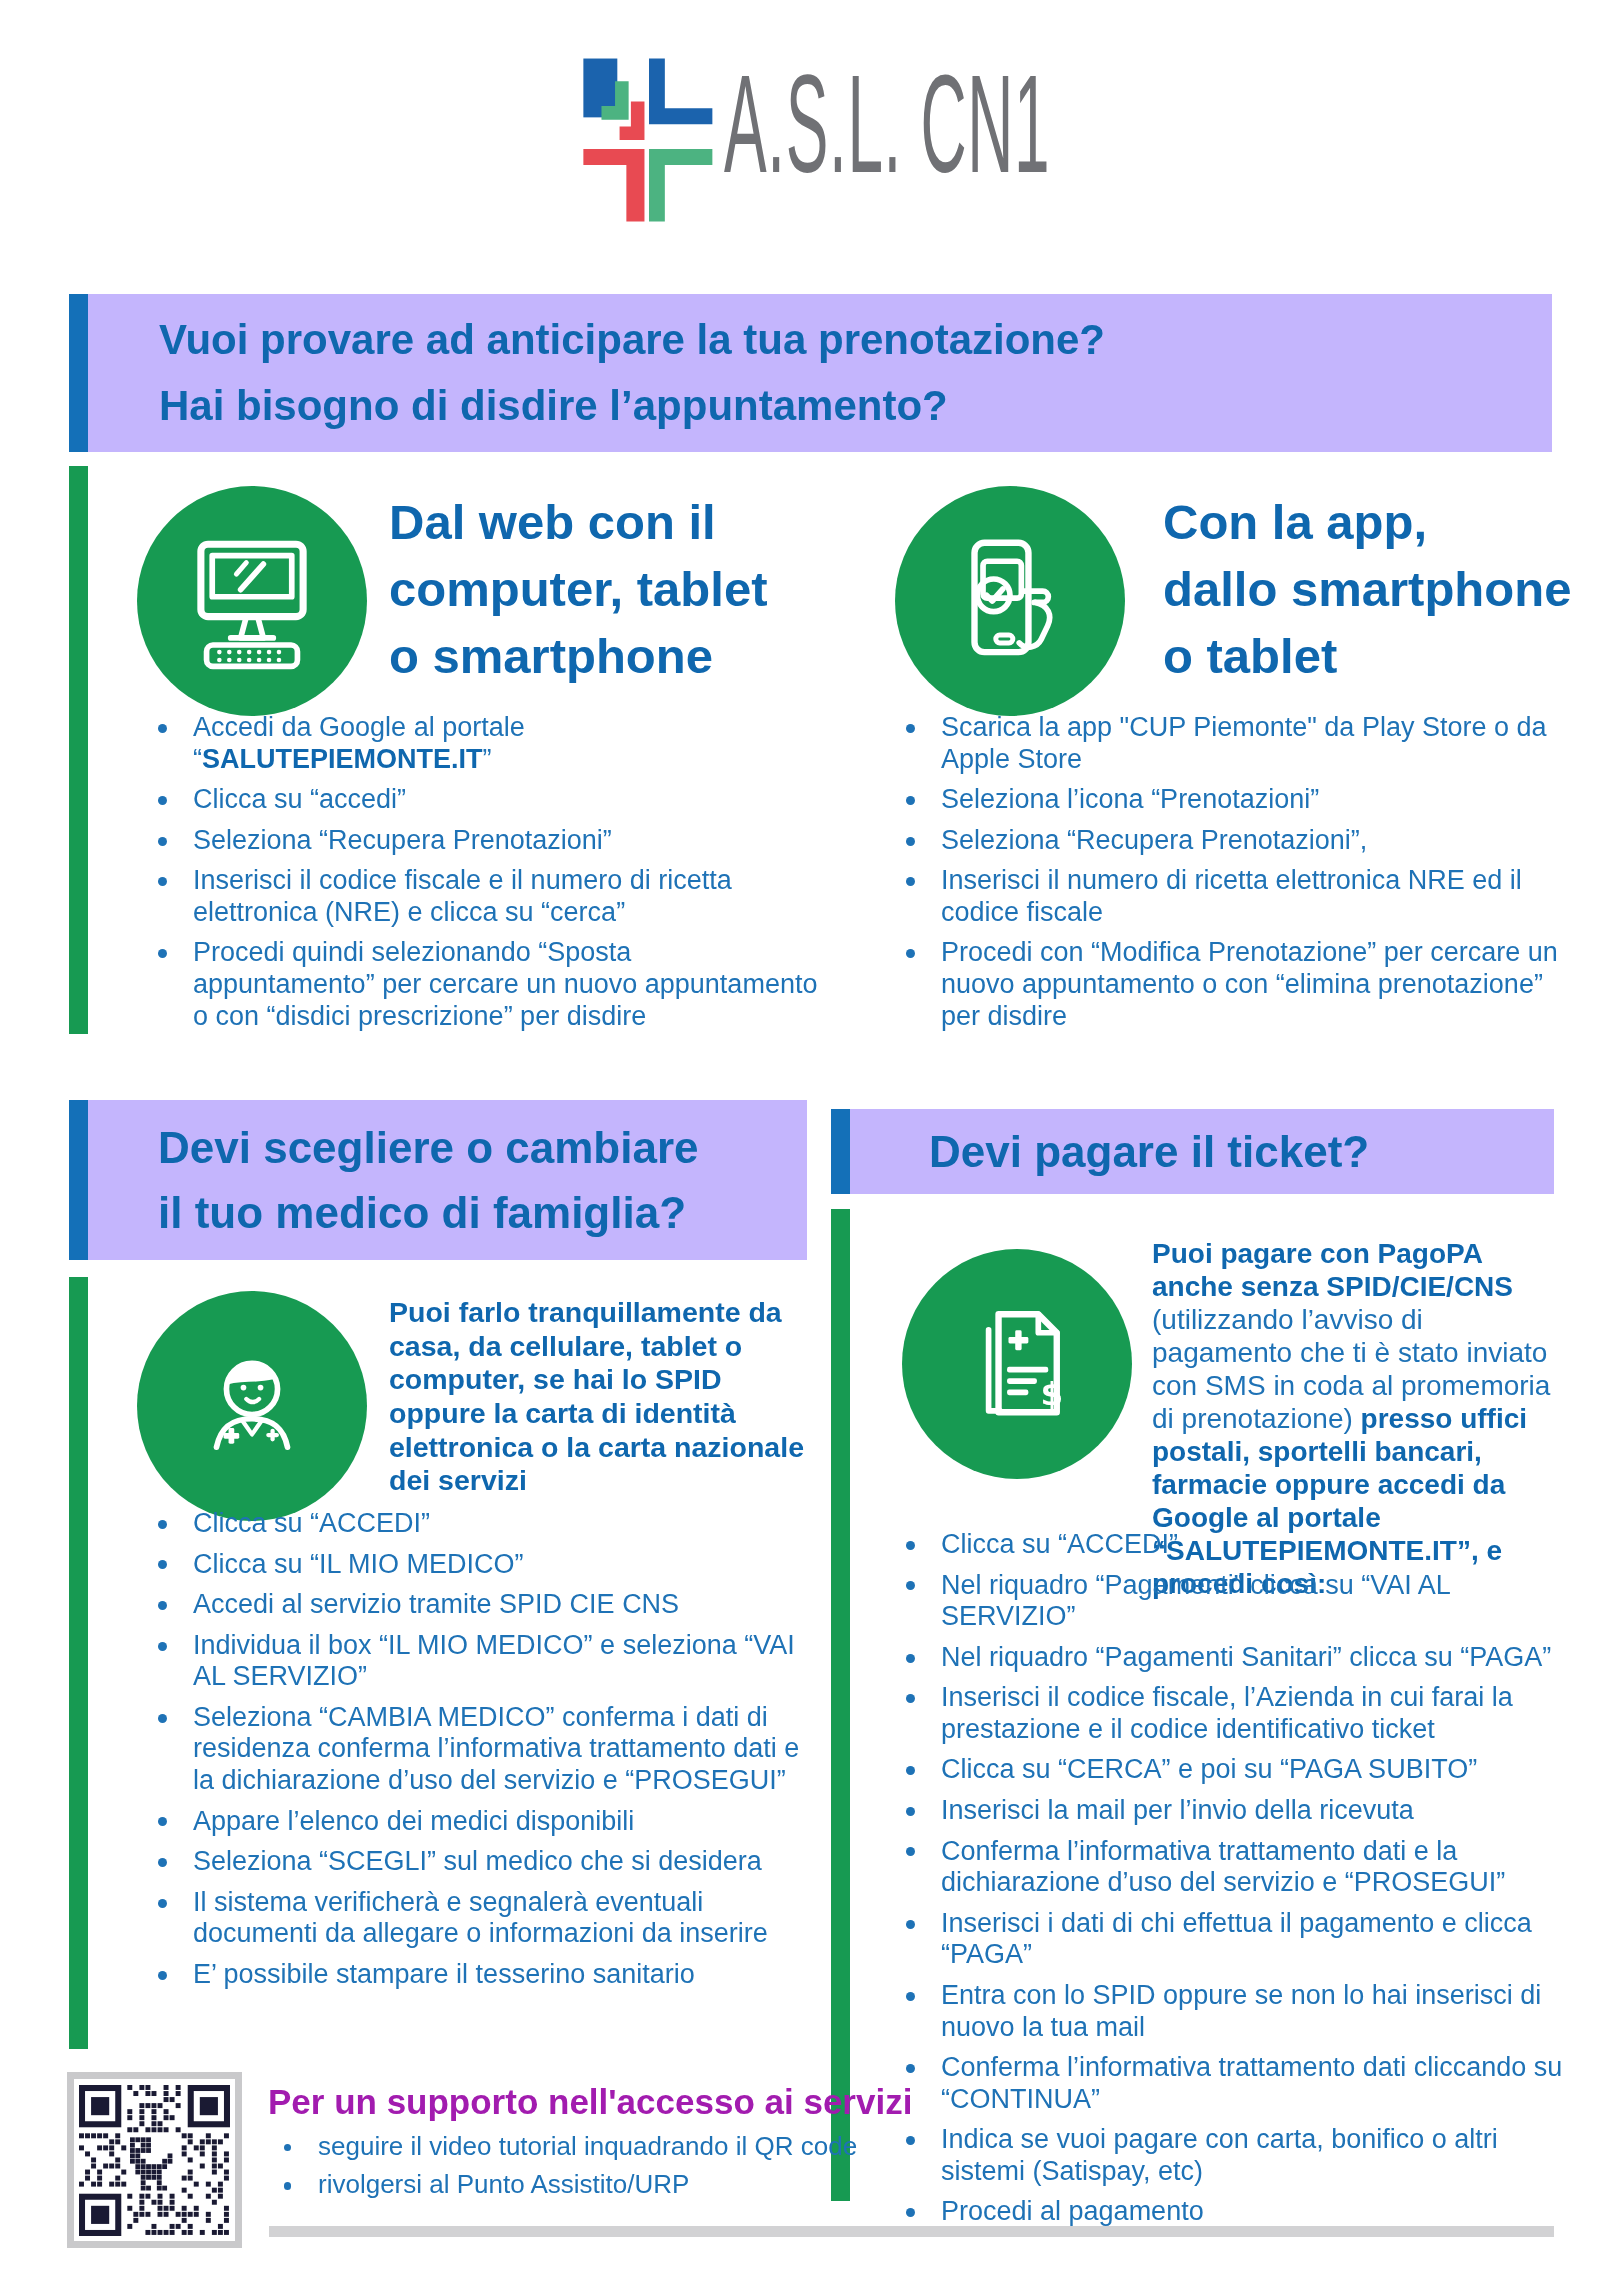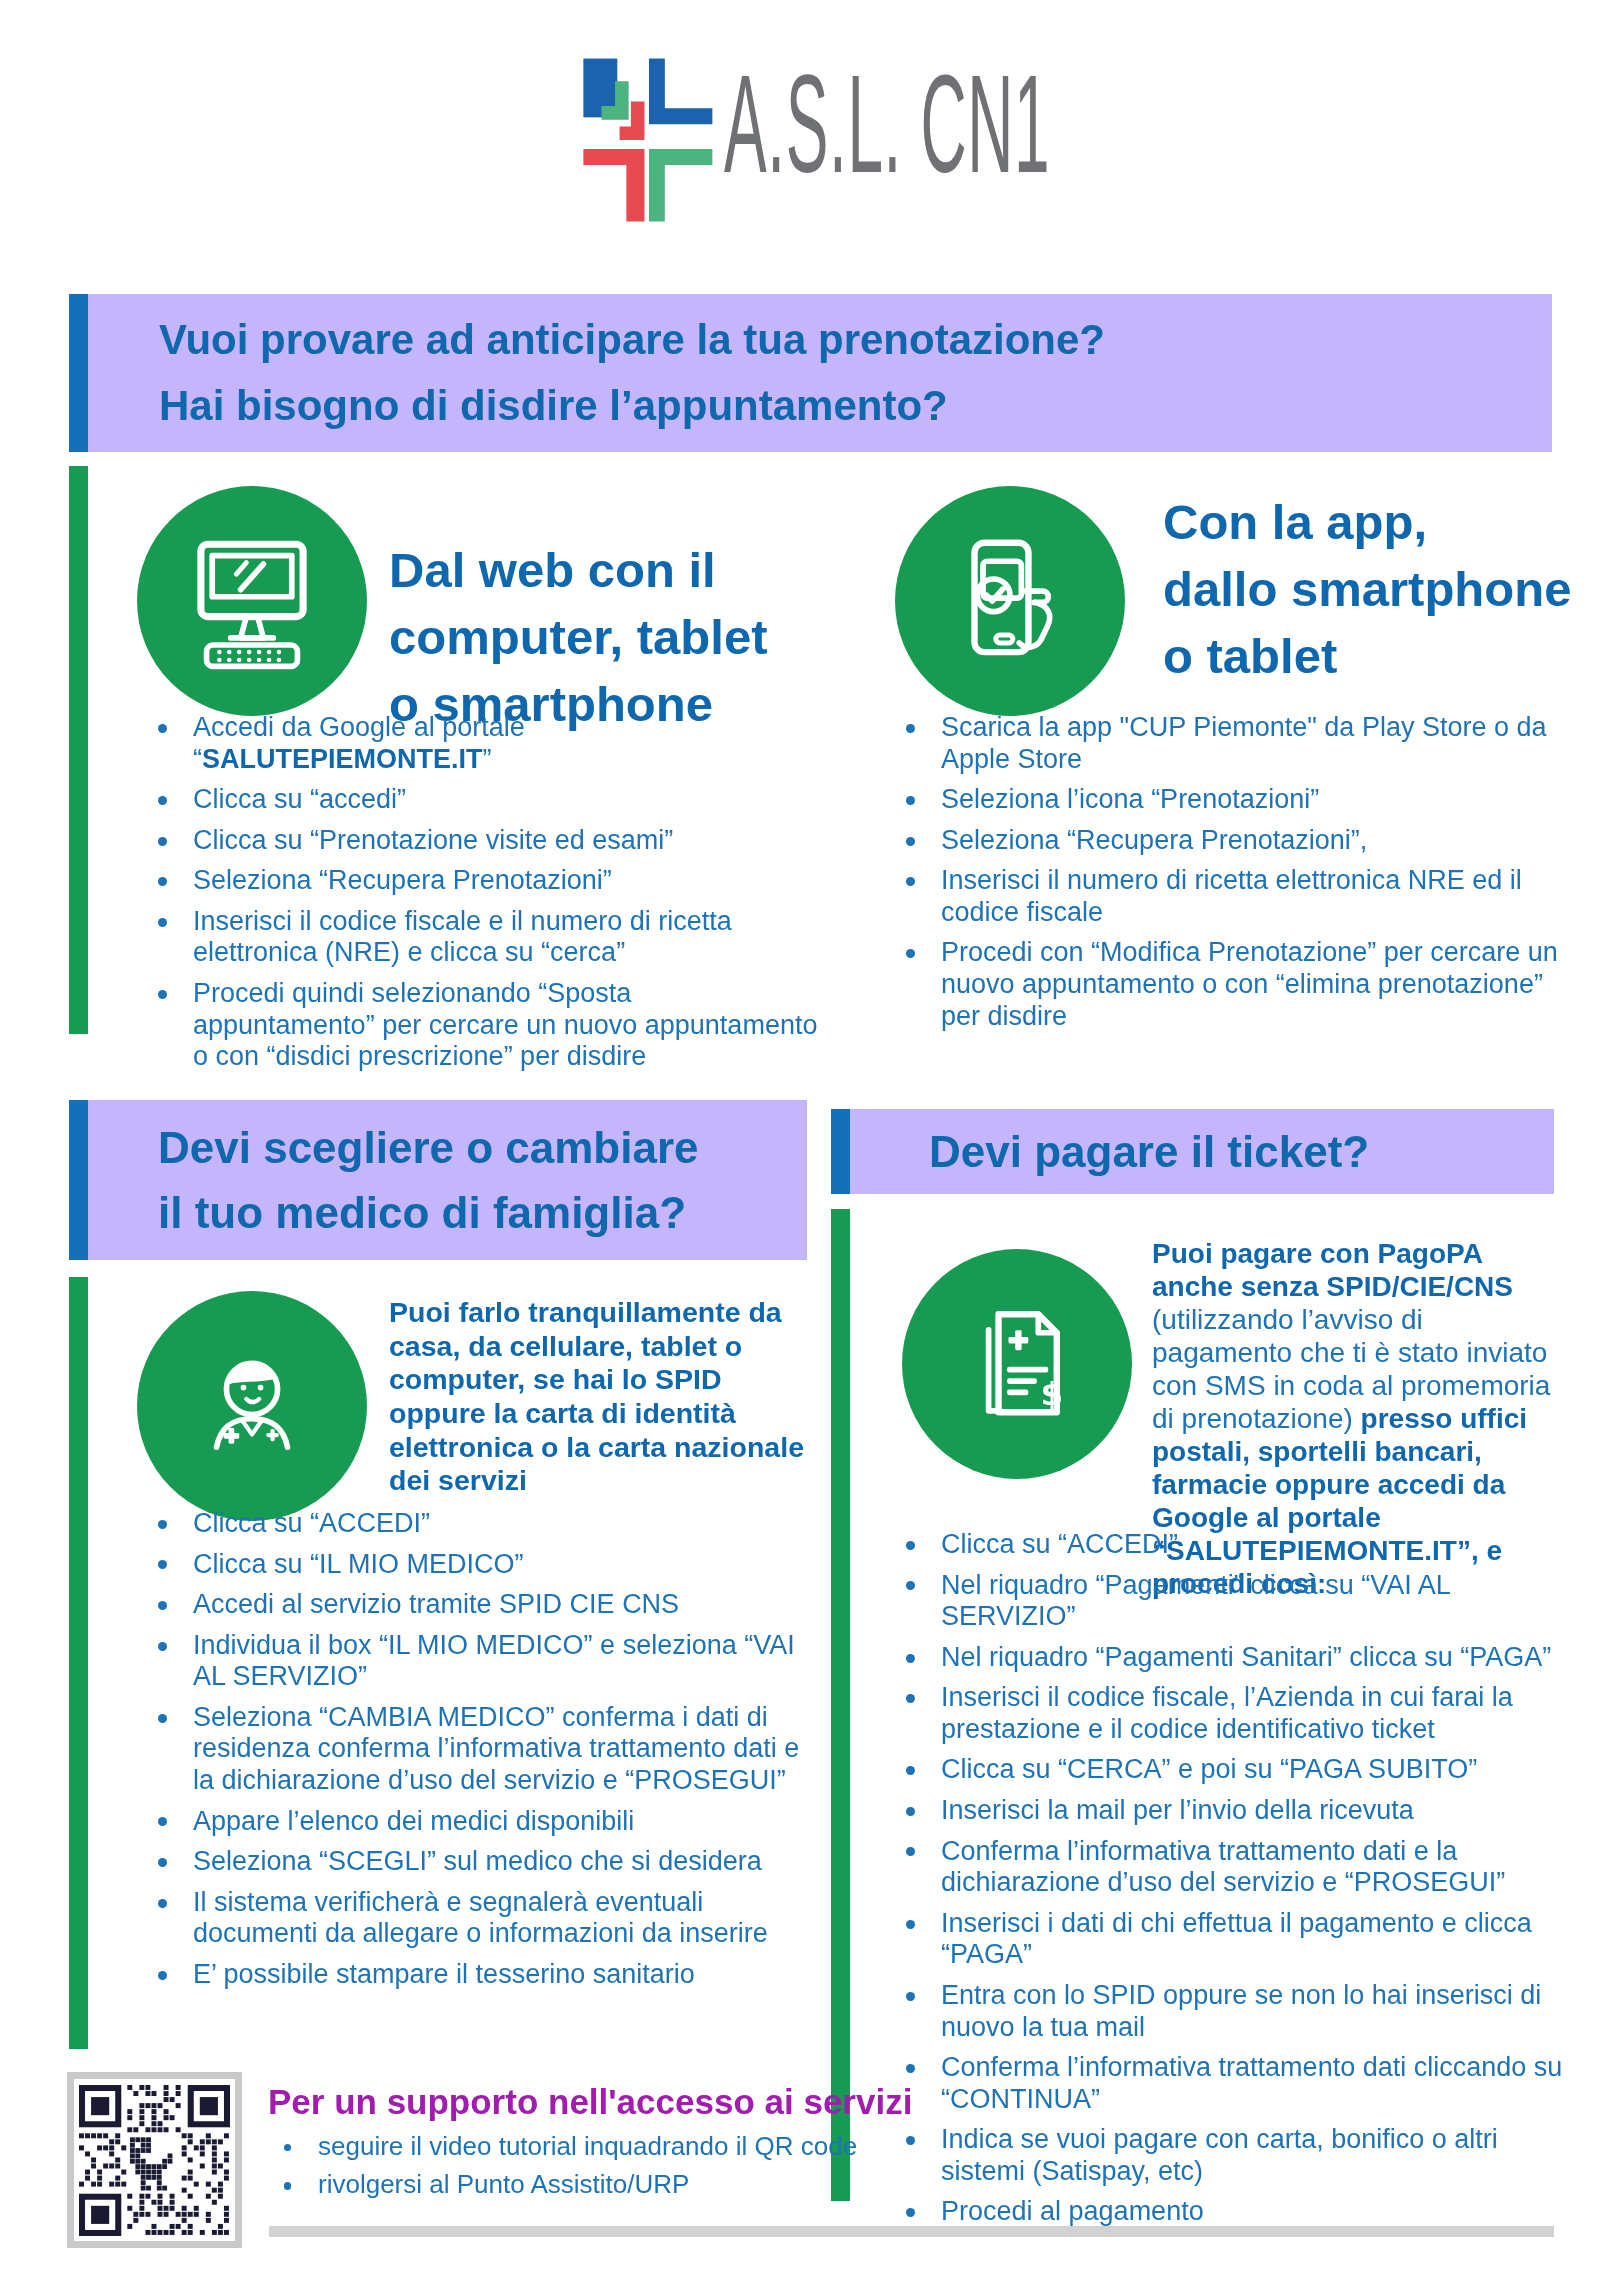--- a/index.html
+++ b/index.html
@@ -40,21 +40,21 @@
   
   .gcircle{width:230px;height:230px;border-radius:50%;background:#179a52;display:flex;align-items:center;justify-content:center;}
   .c-web{left:137px;top:486px;}
   .c-app{left:895px;top:486px;}
   .c-medico{left:137px;top:1291px;}
   .c-ticket{left:902px;top:1249px;}
   .gcircle svg{width:142px;height:142px;}
 
   
   .col-heading{font-size:49px;font-weight:700;color:#0f67ae;line-height:67px;}
-  .h-web{left:389px;top:489px;margin-top:48px;}
+  .h-web{left:389px;top:489px;}
   .h-app{left:1163px;top:489px;}
 
   
   ul.bullets{list-style:none;margin:8px;padding:0;}
   ul.bullets li{
     position:relative;padding-left:39px;margin-bottom:9px;
     font-size:27px;color:#1e72b6;line-height:1.17;
   }
   ul.bullets li::before{
     content:"";position:absolute;left:4.2px;top:11.8px;width:9px;height:9px;border-radius:50%;background:#1e72b6;
@@ -140,21 +140,20 @@
 
   <div class="abs col-heading h-web">
     <div>Dal web con il</div>
     <div>computer, tablet</div>
     <div>o smartphone</div>
   </div>
 
   <ul class="abs bullets l-web">
     <li><span>Accedi da Google al portale “</span><b>SALUTEPIEMONTE.IT</b><span>”</span></li>
     <li>Clicca su “accedi”</li>
-    <li>Clicca su “Prenotazione visite ed esami”</li>
     <li>Seleziona “Recupera Prenotazioni”</li>
     <li>Inserisci il codice fiscale e il numero di ricetta elettronica (NRE) e  clicca su “cerca”</li>
     <li>Procedi quindi selezionando “Sposta appuntamento” per cercare un nuovo appuntamento o con “disdici prescrizione” per disdire</li>
   </ul>
 
   <div class="abs gcircle c-app">
     <svg viewBox="0 0 200 200">
       <g class="icon-stroke" stroke-width="9">
         <rect x="50" y="18" width="76" height="154" rx="14"></rect>
         <rect x="62" y="44" width="54" height="52" rx="6" stroke-width="8"></rect>

